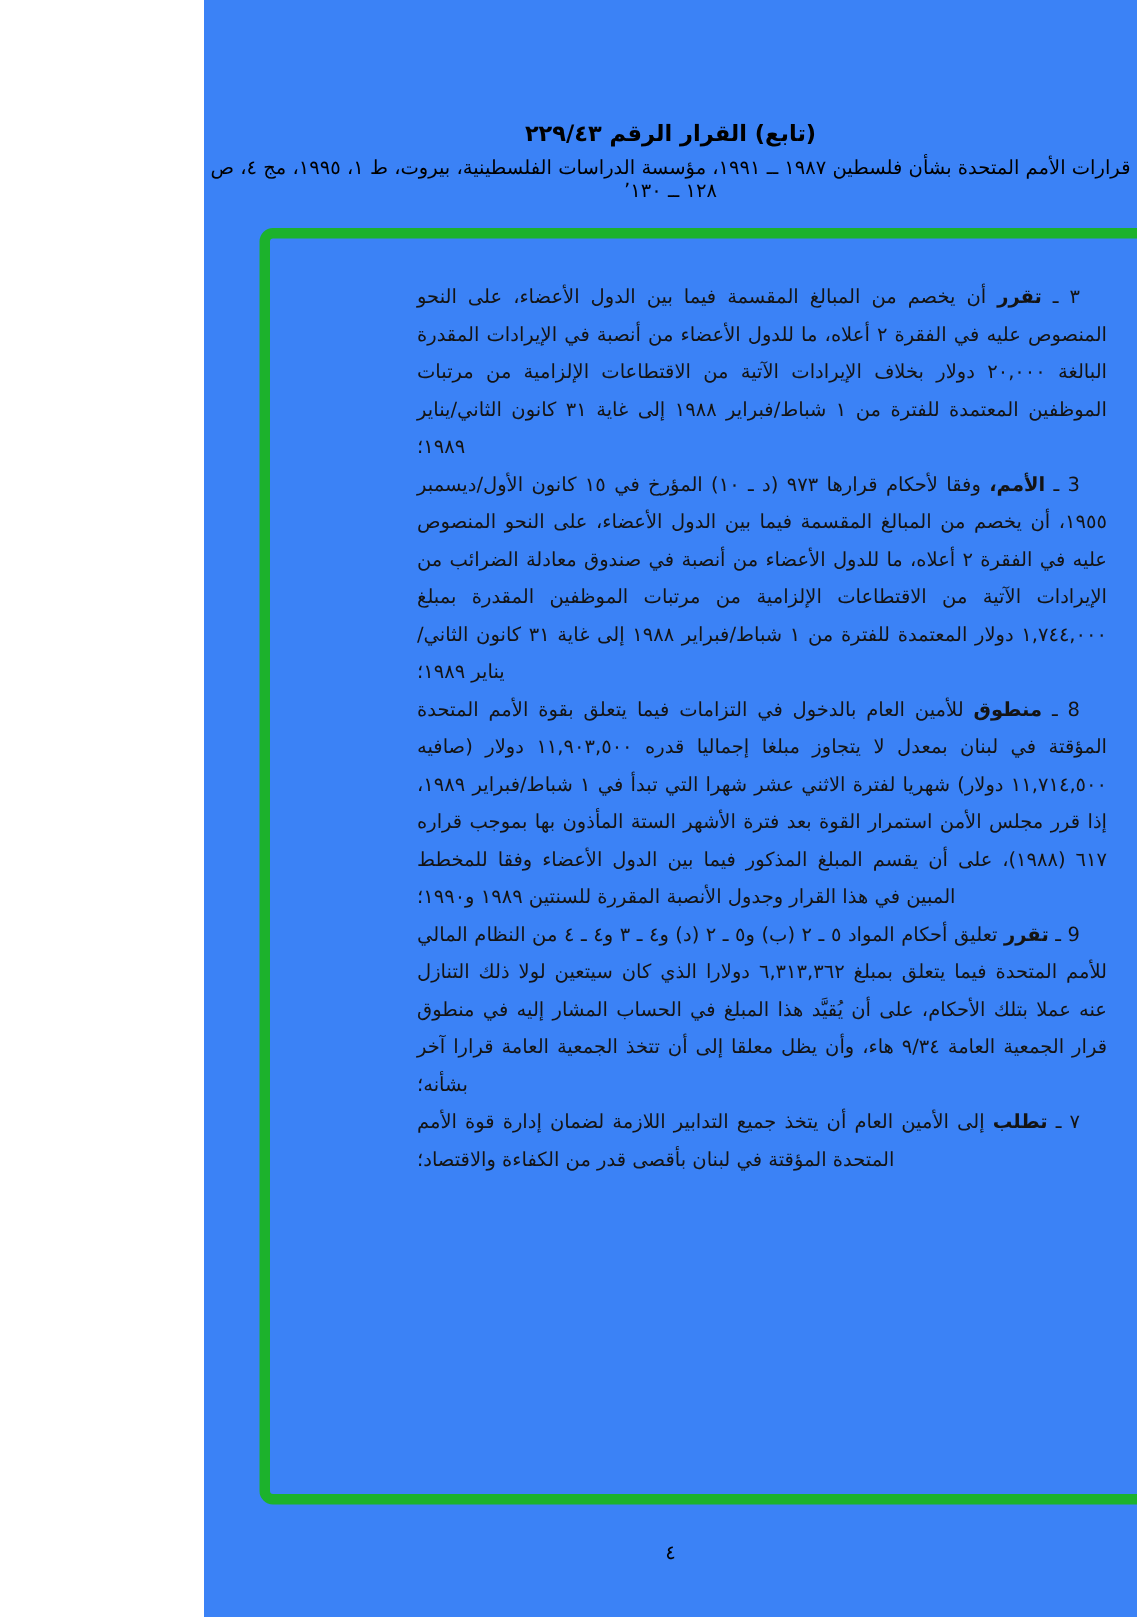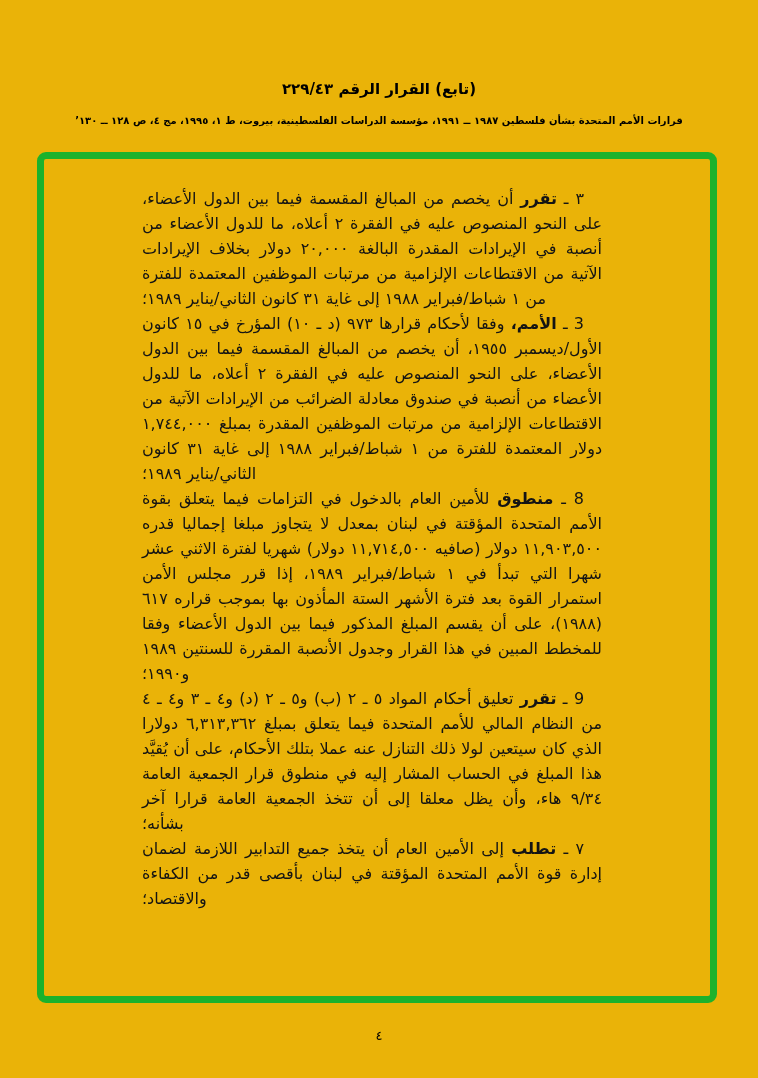--- a/index.html
+++ b/index.html
@@ -1,41 +1,41 @@
 <!DOCTYPE html>
 <html lang="ar" dir="rtl"><head>
 <meta charset="utf-8">
 <style>
   html,body { margin:0; padding:0; background:#ffffff; }
   .page {
     position:relative;
-    width:758px; height:1078px;
-    background:#eab308;
+    width:622px; height:1078px;
+    background:#3b82f6;
     font-family:"DejaVu Sans", sans-serif;
     direction:rtl;
     overflow:hidden;
     color:#111;
   }
   .header { position:absolute; top:80px; left:0; right:0; text-align:center; }
   .title {
     font-size:15px; font-weight:bold; color:#000; letter-spacing:0.2px;
   }
   .citation {
-    font-size:10px; font-weight:bold; color:#000; margin-top:17px;
+    font-size:13px; font-weight:normal; color:#000; margin-top:7px;
   }
   .frame {
     position:absolute; left:37px; top:152px;
     width:666px; height:837px;
     border:7px solid #1cb22c;
     border-radius:9px;
     background:transparent;
   }
   .body-text {
     position:absolute; top:186px; left:142px; width:460px;
-    font-size:16px; line-height:25px;
+    font-size:13px; line-height:25px;
     text-align:justify; text-align-last:left;
     color:#141414;
   }
   .body-text p { margin:0; text-indent:18px; }
   .para-lead { font-weight:bold; }
   .pageno {
     position:absolute; top:1028px; left:0; right:0;
     text-align:center; font-size:13px; color:#000;
   }
 </style>

